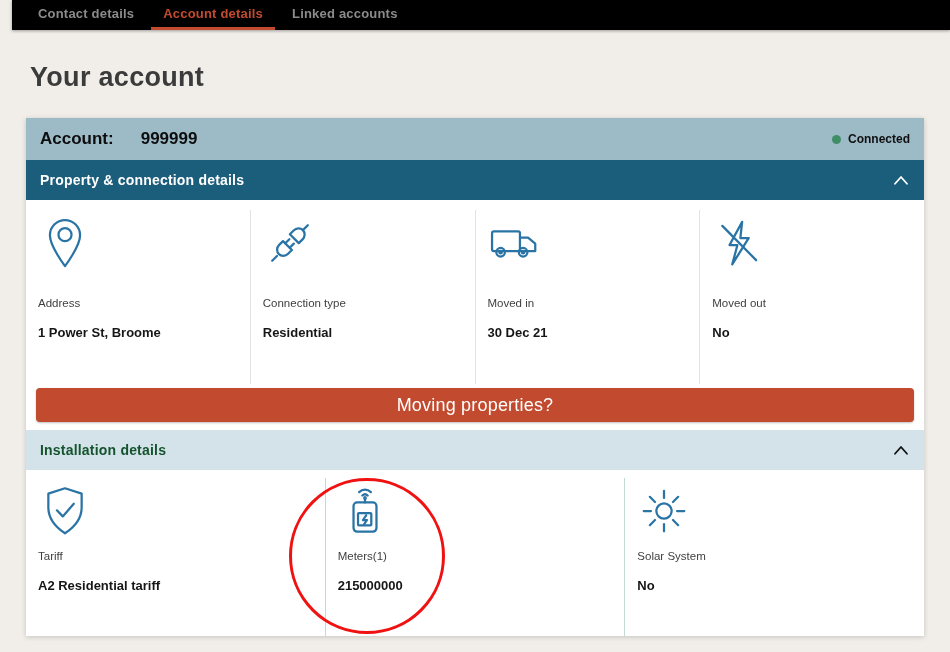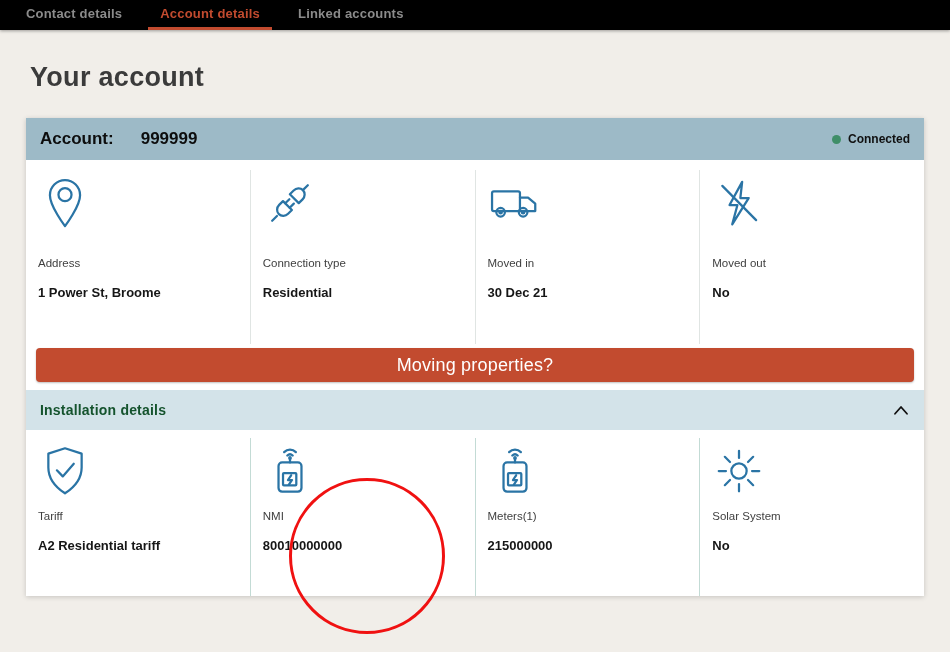--- a/index.html
+++ b/index.html
@@ -12,22 +12,22 @@
   *{box-sizing:border-box;}
   html,body{margin:0;padding:0;}
   body{
     width:950px;height:652px;position:relative;overflow:hidden;
     background:var(--page-bg);
     font-family:"Liberation Sans","DejaVu Sans",sans-serif;
   }
   
   .tab-bar{
     height:30px;background:var(--tab-bar-bg);display:flex;align-items:stretch;
-    padding-left:14px;gap:14px;box-shadow:0 1px 3px rgba(0,0,0,.35);
-    position:relative;z-index:3;
+    padding-left:14px;gap:5px;box-shadow:0 1px 3px rgba(0,0,0,.35);
+    position:relative;z-index:3;margin-left:12px;
   }
   .tab{
     display:flex;align-items:center;padding:0 12px;font-size:13px;font-weight:bold;
     color:var(--inactive-tab);border-bottom:3px solid transparent;cursor:pointer;
     letter-spacing:.2px;
   }
   .tab.active{color:var(--accent);border-bottom-color:var(--accent);}
   
   .page-title{
     margin:0;position:absolute;left:30px;top:62px;
@@ -103,20 +103,26 @@
 
   <div class="account-bar">
     <span class="account-label">Account:</span>
     <span class="account-number">999999</span>
     <span class="status">
       <span class="status-dot"></span>
       <span class="status-text">Connected</span>
     </span>
   </div>
 
+  <div class="section-header teal">
+    <span class="section-title">Property &amp; connection details</span>
+    <svg class="chevron" viewBox="0 0 24 16" fill="none" stroke="currentColor" stroke-width="2.4" stroke-linecap="round" stroke-linejoin="round">
+      <polyline points="4,13 12,4 20,13"></polyline>
+    </svg>
+  </div>
 
   <div class="items-row top">
 
     <div class="item">
       <span class="icon">
         <svg viewBox="0 0 24 24" fill="none" stroke="currentColor" stroke-width="1" stroke-linecap="round" stroke-linejoin="round">
           <path d="M12 1.8 C8.3 1.8 5.3 4.8 5.3 8.5 c0 4.9 6.7 13.8 6.7 13.8 s6.7-8.9 6.7-13.8 C18.7 4.8 15.7 1.8 12 1.8 Z"></path>
           <circle cx="12" cy="8.3" r="2.9"></circle>
         </svg>
       </span>
@@ -185,35 +191,20 @@
       <span class="icon">
         <svg viewBox="0 0 24 24" fill="none" stroke="currentColor" stroke-width="1" stroke-linecap="round" stroke-linejoin="round">
           <path d="M12 1.9 l7.4 2.4 v6.1 c0 5.2-3.1 8.7-7.4 11.5 -4.3-2.8-7.4-6.3-7.4-11.5 V4.3 Z"></path>
           <path d="M8.4 11.7 l2.6 2.7 4.9-5.6"></path>
         </svg>
       </span>
       <span class="label">Tariff</span>
       <span class="value">A2 Residential tariff</span>
     </div>
 
-    <div class="item">
-      <span class="icon">
-        <svg viewBox="0 0 24 24" fill="none" stroke="currentColor" stroke-width="1" stroke-linecap="round" stroke-linejoin="round">
-          <path d="M9.4 3.6 a3.7 3.7 0 0 1 5.2 0"></path>
-          <path d="M10.8 5.1 a1.8 1.8 0 0 1 2.4 0"></path>
-          <circle cx="12" cy="6.2" r="0.35" fill="currentColor"></circle>
-          <line x1="12" y1="6.6" x2="12" y2="8.2"></line>
-          <rect x="6.9" y="8.2" width="10.2" height="13" rx="1.6"></rect>
-          <rect x="8.9" y="12.9" width="5.9" height="5.5" rx="0.4"></rect>
-          <path d="M12.5 13.9 l-1.4 2.1 h1.8 l-1.4 2.1"></path>
-        </svg>
-      </span>
-      <span class="label">NMI</span>
-      <span class="value">80010000000</span>
-    </div>
 
     <div class="item">
       <span class="icon">
         <svg viewBox="0 0 24 24" fill="none" stroke="currentColor" stroke-width="1" stroke-linecap="round" stroke-linejoin="round">
           <path d="M9.4 3.6 a3.7 3.7 0 0 1 5.2 0"></path>
           <path d="M10.8 5.1 a1.8 1.8 0 0 1 2.4 0"></path>
           <circle cx="12" cy="6.2" r="0.35" fill="currentColor"></circle>
           <line x1="12" y1="6.6" x2="12" y2="8.2"></line>
           <rect x="6.9" y="8.2" width="10.2" height="13" rx="1.6"></rect>
           <rect x="8.9" y="12.9" width="5.9" height="5.5" rx="0.4"></rect>

